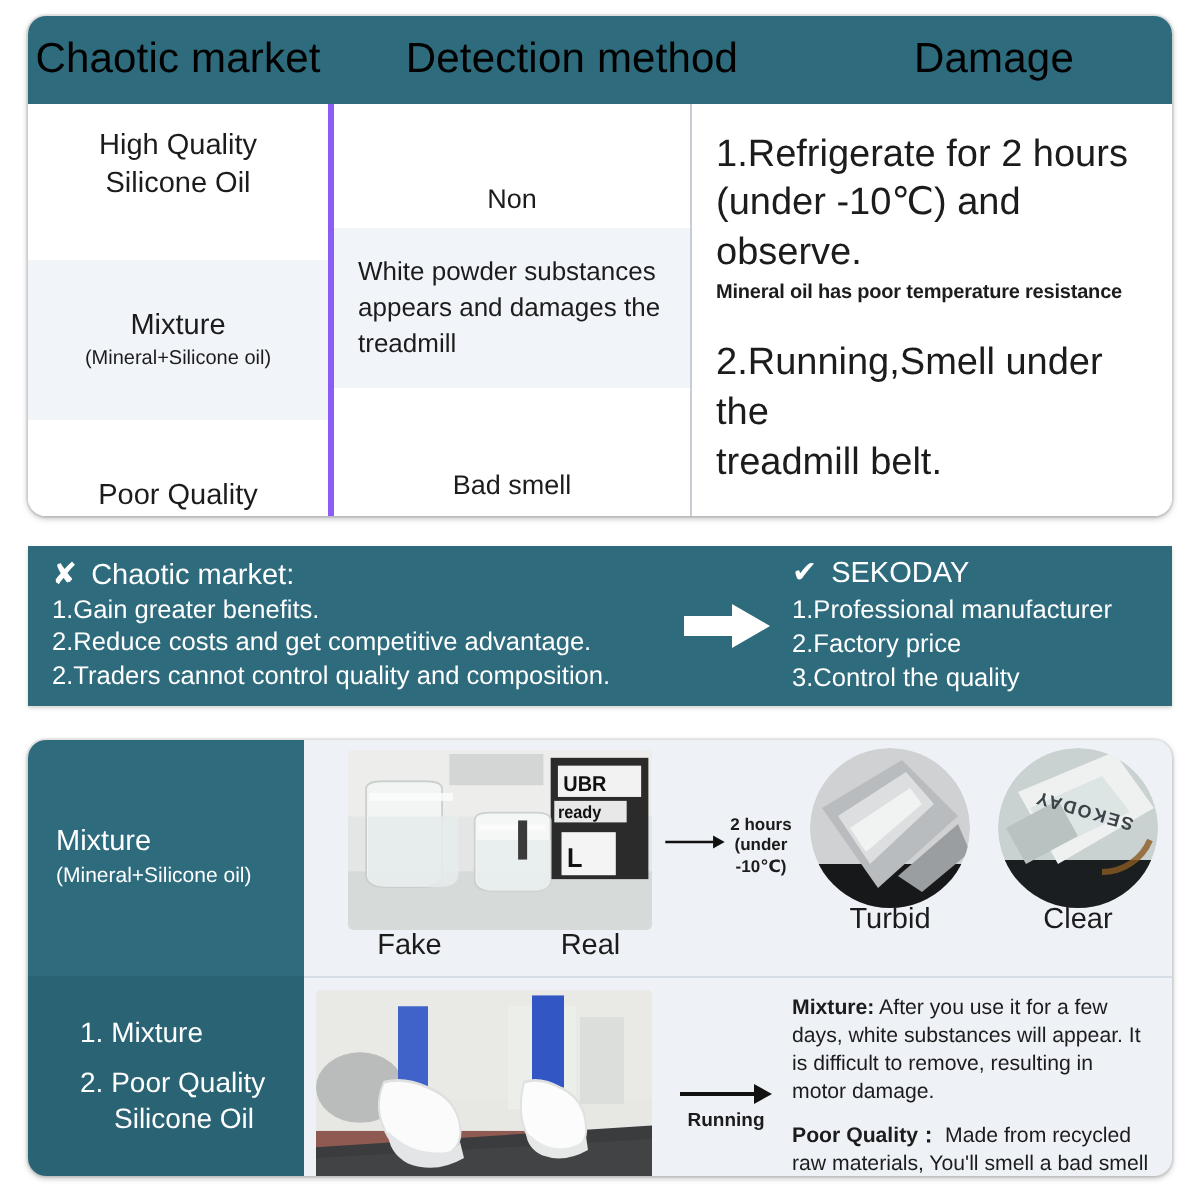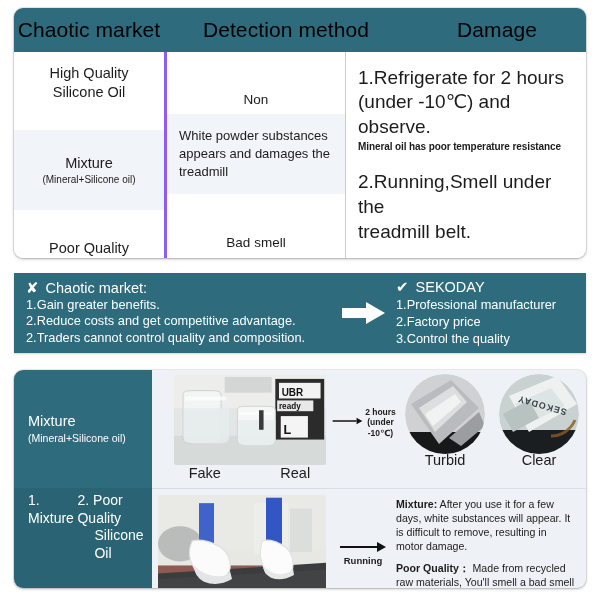--- a/index.html
+++ b/index.html
@@ -70,21 +70,21 @@
   .bottom-panel{
     position:absolute;left:14px;top:370px;width:572px;height:218px;
     background:#eef1f6;
     border-radius:9px;
     box-shadow:0 1px 3px rgba(0,0,0,.28), 0 0 0 1px rgba(0,0,0,.06);
     overflow:hidden;
     display:flex;
   }
   .bp-side{width:138px;flex:0 0 138px;display:flex;flex-direction:column;color:#fff;}
   .side-top{flex:0 0 118px;background:#2d6b7d;display:flex;flex-direction:column;justify-content:center;padding-left:14px;box-sizing:border-box;}
-  .side-bot{flex:1 1 auto;background:#2a6474;display:flex;flex-direction:row;justify-content:center;padding-left:14px;box-sizing:border-box;}
+  .side-bot{flex:1 1 auto;background:#2a6474;display:flex;flex-direction:column;justify-content:center;padding-left:26px;box-sizing:border-box;}
   .side-title{font-size:14.5px;line-height:1.2;}
   .side-sub{font-size:10.5px;line-height:1.2;margin-top:2px;}
   .side-li{font-size:14px;line-height:1.25;margin:4px 0;}
   .side-li .ind{display:block;padding-left:17px;}
 
   .bp-main{flex:1 1 auto;display:flex;flex-direction:column;min-width:0;}
   .bp-row{display:flex;min-width:0;}
   .bp-row-a{flex:0 0 118px;border-bottom:1px solid #d7dde6;}
   .bp-row-b{flex:1 1 auto;}
 

